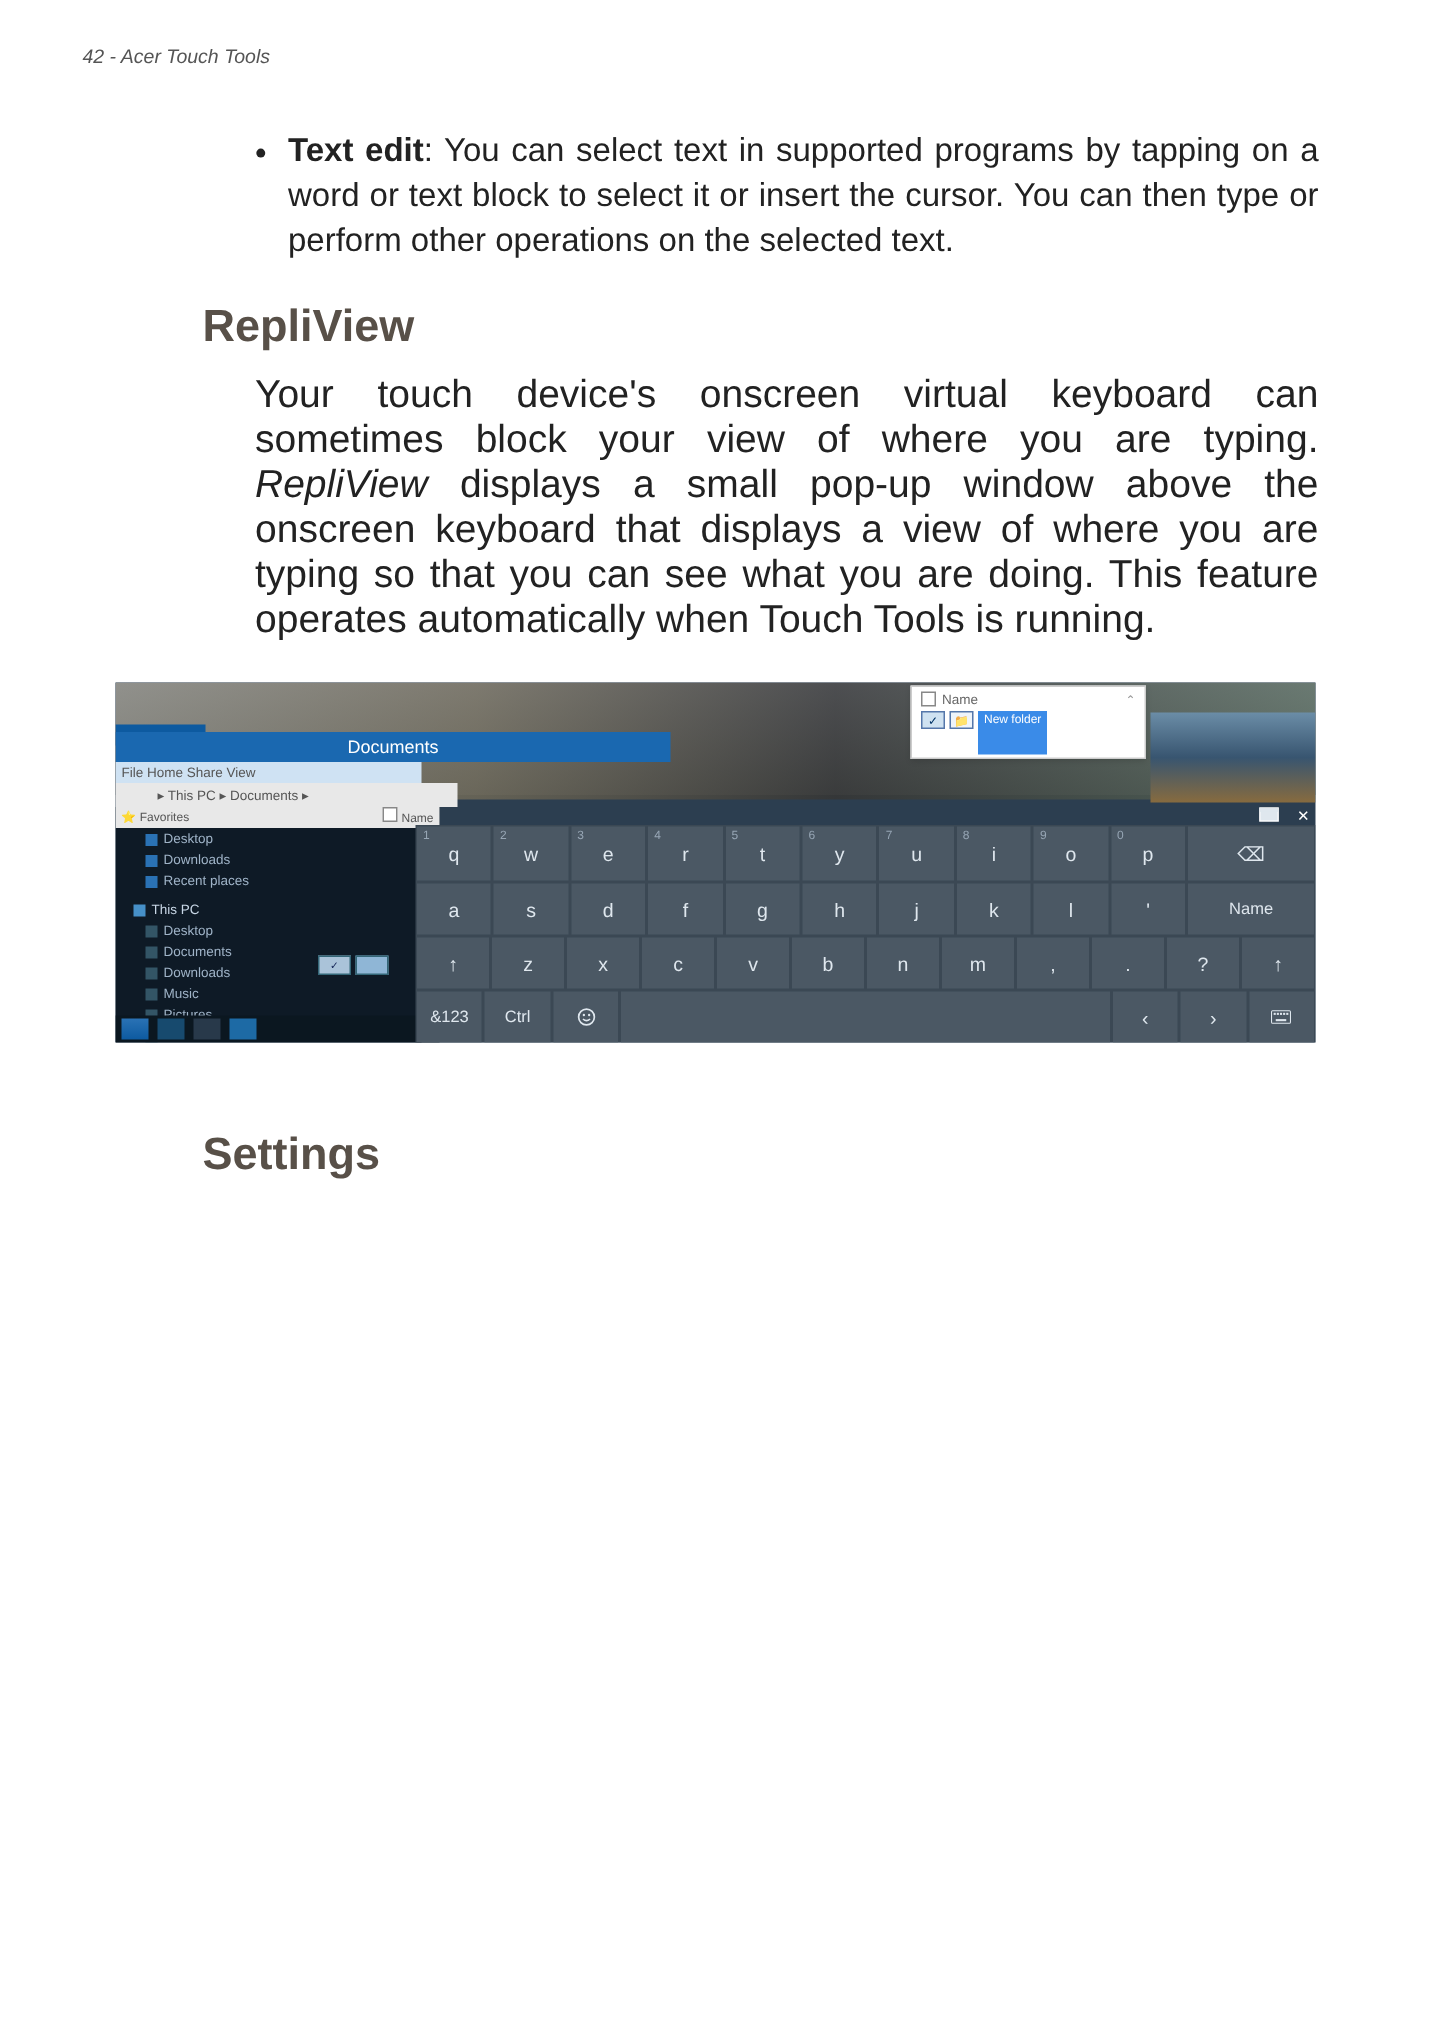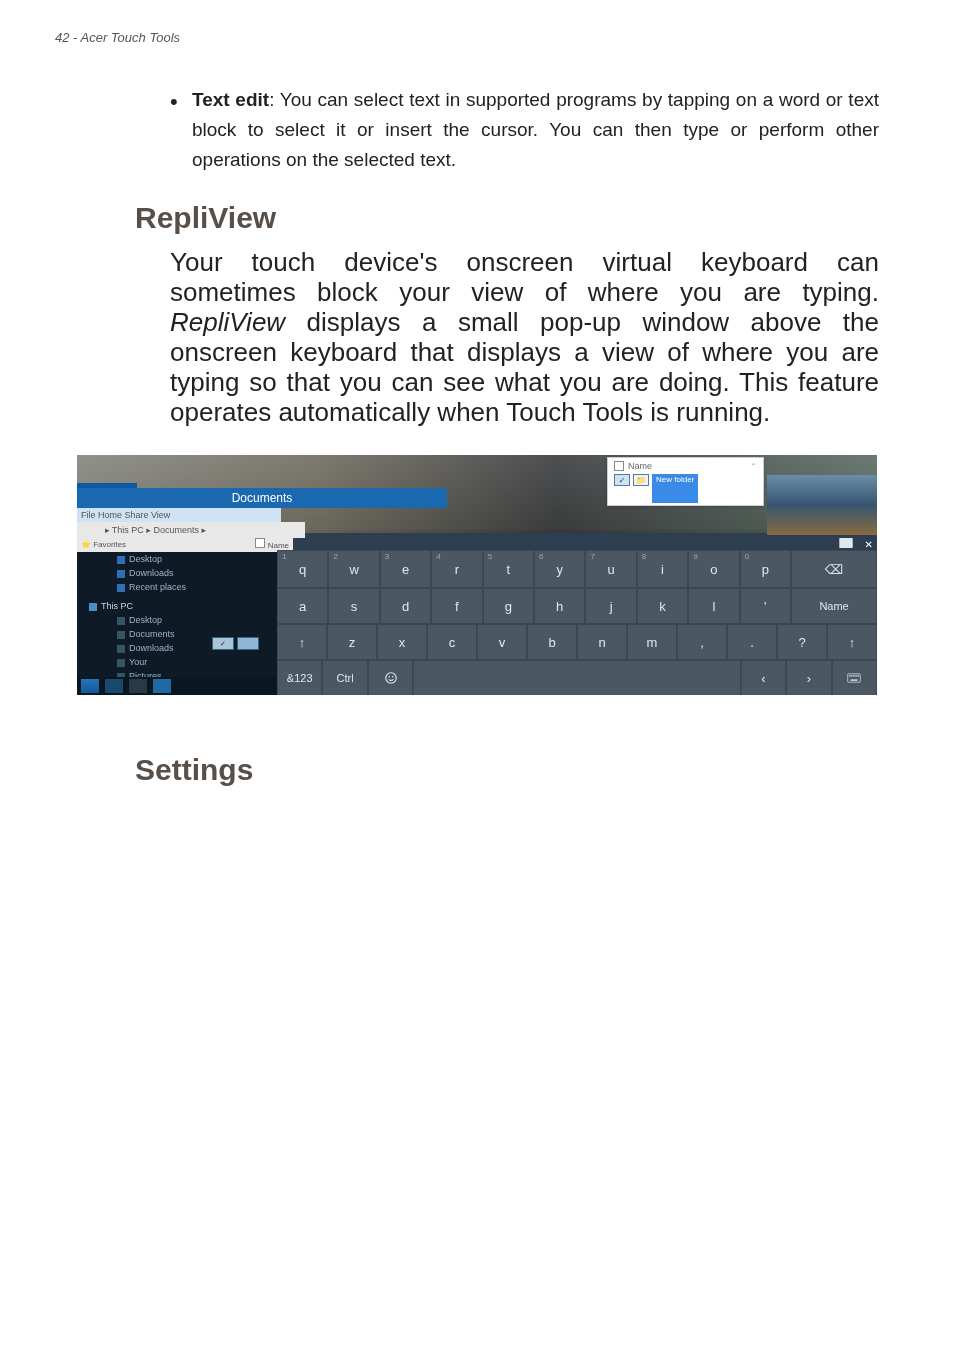--- a/index.html
+++ b/index.html
@@ -28,21 +28,21 @@
     display: flex;
   }
   .bullet-dot {
     width: 22px;
     flex-shrink: 0;
     font-size: 22px;
     line-height: 30px;
     padding-top: 2px;
   }
   .bullet-text {
-    font-size: 19px;
+    font-size: 22px;
     line-height: 30px;
     text-align: justify;
   }
   .bullet-text .label {
     font-weight: bold;
   }
   h2.section {
     font-size: 30px;
     color: #585048;
     margin: 26px 0 12px 80px;
@@ -97,21 +97,21 @@
     position:absolute; left:0; top:83px; width:216px; bottom:0;
     background:#0e1a26;
   }
   .exp-header {
     height:14px; background:#e8e8e8; font-size:8px; color:#555; padding-left:4px; line-height:14px;
     display:flex; justify-content:space-between; padding-right:4px;
   }
   .exp-item {
     font-size:9px; color:#9fb3c7; padding:2px 0 2px 12px;
   }
-  .exp-item.indent { padding-left:40px; }
+  .exp-item.indent { padding-left:20px; }
   .exp-item.group { color:#c8d7e6; margin-top:5px; }
   .exp-icon { display:inline-block; width:8px; height:8px; margin-right:4px; vertical-align:middle; }
 
   .checkbox { display:inline-block; width:8px; height:8px; border:1px solid #888; background:#fff; }
   .check-sel { position:absolute; left:135px; top:99px; display:flex; gap:3px; }
   .check-sel .chk { width:20px; height:11px; background:#aac3d9; border:1px solid #367; font-size:7px; color:#125; display:flex;align-items:center;justify-content:center;}
 
   
   .popup {
     position:absolute; left:530px; top:2px; width:155px; height:47px;
@@ -210,21 +210,21 @@
         <span class="chk">✓</span>
           <span class="chk" style="background:#8fb6d6"> </span>
       </div>
       <div class="exp-item indent"><span class="exp-icon" style="background:#2a72b5"></span><span>Downloads</span></div>
       <div class="exp-item indent"><span class="exp-icon" style="background:#2a72b5"></span><span>Recent places</span></div>
 
       <div class="exp-item group"><span class="exp-icon" style="background:#4690c8"></span><span>This PC</span></div>
       <div class="exp-item indent"><span class="exp-icon" style="background:#356"></span><span>Desktop</span></div>
       <div class="exp-item indent"><span class="exp-icon" style="background:#356"></span><span>Documents</span></div>
       <div class="exp-item indent"><span class="exp-icon" style="background:#356"></span><span>Downloads</span></div>
-      <div class="exp-item indent"><span class="exp-icon" style="background:#356"></span><span>Your</span></div>
+      <div class="exp-item indent"><span class="exp-icon" style="background:#356"></span><span>Music</span></div>
       <div class="exp-item indent"><span class="exp-icon" style="background:#356"></span><span>Pictures</span></div>
       <div class="exp-item indent"><span class="exp-icon" style="background:#356"></span><span>Videos</span></div>
 
       <div class="taskbar">
         <div class="tb-btn" style="background:linear-gradient(#2a72b5,#0d5aa0)"></div>
         <div class="tb-btn" style="background:#174a6e"></div>
         <div class="tb-btn"></div>
         <div class="tb-btn active"></div>
       </div>
     </div>

